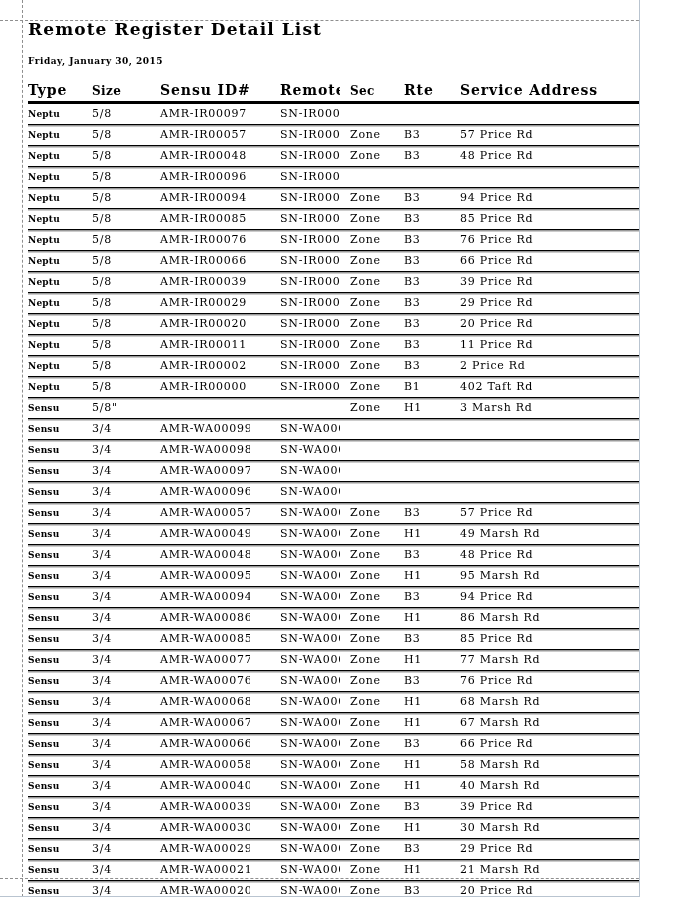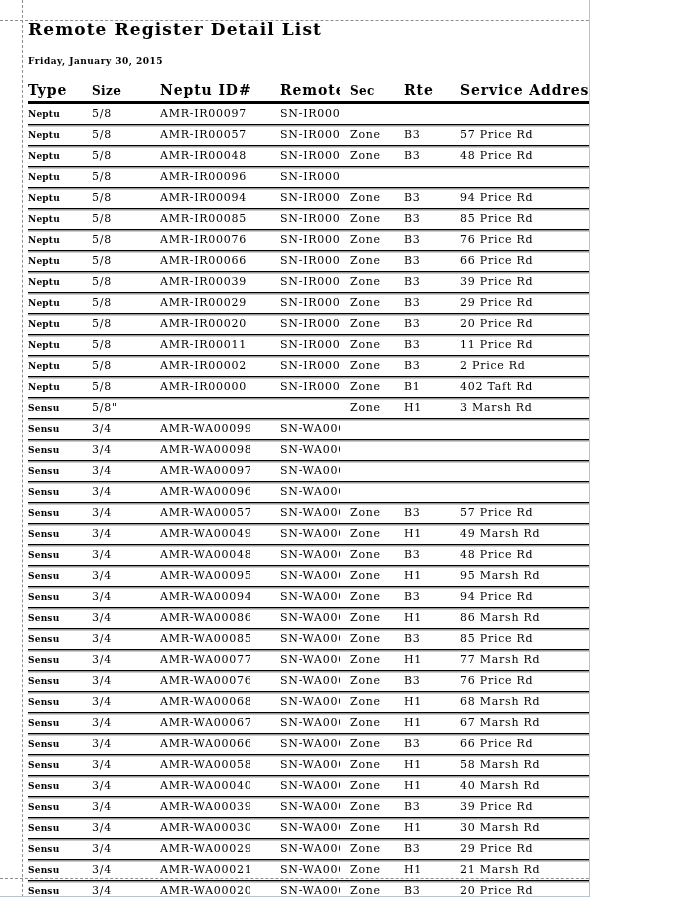--- a/index.html
+++ b/index.html
@@ -9,21 +9,21 @@
   }
   body {
     width: 694px;
     height: 897px;
     font-family: "DejaVu Sans Mono", "Liberation Mono", monospace;
     -webkit-font-smoothing: none;
   }
 
   #page {
     position: relative;
-    width: 590px;
+    width: 640px;
     height: 897px;
     background: #ffffff;
     box-sizing: border-box;
     border-right: 1px solid #b9c4d0;
     border-bottom: 1px solid #b9c4d0;
     overflow: hidden;
   }
 
   
   .guide {
@@ -192,21 +192,21 @@
           <col class="c-meter">
           <col class="c-remote">
         <col class="c-sec">
           <col class="c-rte">
           <col class="c-addr">
       </colgroup>
       <thead>
         <tr>
           <th>Type</th>
           <th class="small ind-size">Size</th>
-          <th class="ind-meter">Neptu ID#</th>
+          <th class="ind-meter">Sensu ID#</th>
           <th class="ind-remote">Remote #</th>
           <th class="small ind-sec">Sec</th>
           <th class="ind-rte">Rte</th>
           <th class="ind-addr">Service Address</th>
         </tr>
       </thead>
       <tbody id="table-body">
           <tr>
             <td class="type-cell">Neptu</td>
             <td class="ind-size">5/8</td>

